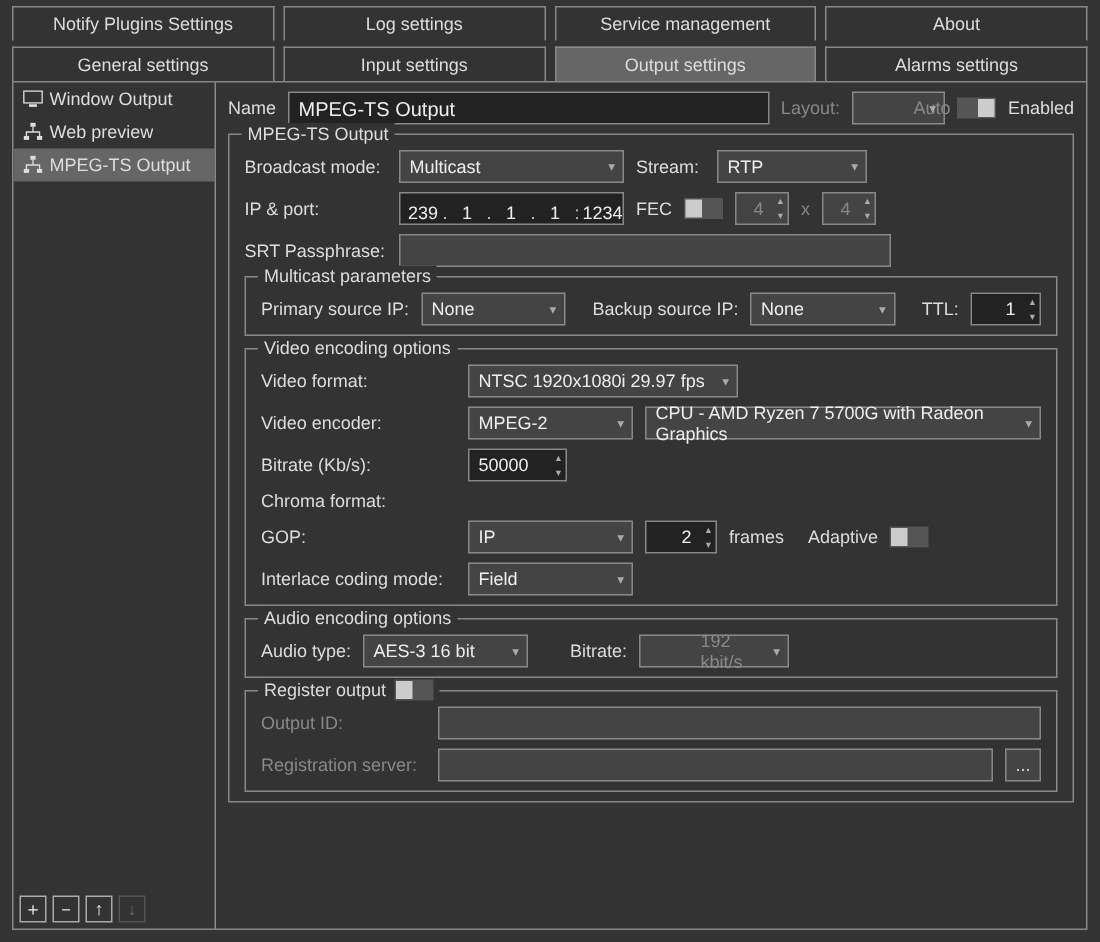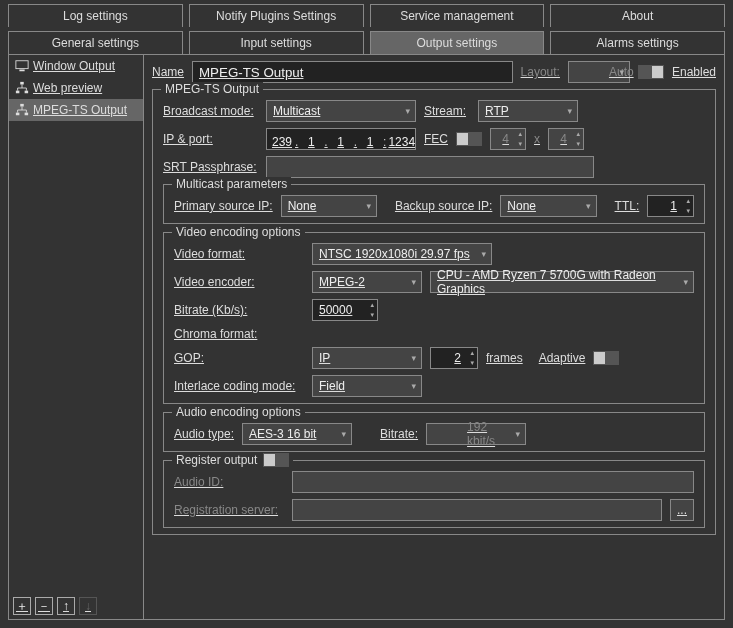--- a/index.html
+++ b/index.html
@@ -1,20 +1,20 @@
 <!DOCTYPE html>
 <html><head>
 <meta charset="utf-8">
 <style>
 * { margin:0; padding:0; box-sizing:border-box; }
 body { background:#333; font-family:"Segoe UI",Tahoma,sans-serif; font-size:12px; color:#ddd; overflow:hidden; width:733px; height:628px; }
 .top-tabs,.sub-tabs { display:flex; padding:4px 8px 0 8px; gap:6px; }
 .tab { flex:1; border:1px solid #888; border-bottom:none; text-align:center; padding:4px 0; cursor:pointer; background:#333; }
 .tab.active { background:#666; }
-.body-row { display:flex; padding:0 8px 4px 8px; gap:0; height:calc(100% - 58px);text-decoration:underline; }
+.body-row { display:flex; padding:0 8px 4px 8px; gap:0; height:calc(100% - 58px); }
 .sidebar { width:135px; display:flex; flex-direction:column; border:1px solid #888; border-right:none;}
 .side-list { flex:1; border-bottom:none; }
 .side-item { display:flex; align-items:center; gap:4px; padding:4px 6px; cursor:pointer; }
 .side-item.selected { background:#666; }
 .side-btns { display:flex; gap:4px; padding:4px; }
 .sq-btn { width:18px; height:18px; border:1px solid #aaa; display:flex; align-items:center; justify-content:center; font-size:12px; cursor:pointer; color:#eee; }
 .sq-btn.disabled { color:#666; border-color:#555; }
 .content { flex:1; border:1px solid #888; padding:6px 8px 8px 8px; overflow:auto; }
 .row { display:flex; align-items:center; gap:8px; margin-bottom:6px; }
 .label { white-space:nowrap; }
@@ -38,22 +38,22 @@
 .ipbox span.sep { color:#ccc; }
 .ipbox input { width:22px; background:transparent; border:none; color:#eee; text-align:center; font-size:12px; }
 .icon { width:14px; fill:#ddd; }
 .ipbox .port{width:36px; text-align:left;}
 .btn-sm{border:1px solid #888; background:#444; width:24px; height:22px; display:flex; align-items:center; justify-content:center; cursor:pointer;}
 </style>
 </head>
 <body>
 
 <div class="top-tabs">
+  <div class="tab">Notify Plugins Settings</div>
   <div class="tab">Log settings</div>
-  <div class="tab">Notify Plugins Settings</div>
   <div class="tab">Service management</div>
   <div class="tab">About</div>
 </div>
 
 <div class="sub-tabs">
   <div class="tab">General settings</div>
   <div class="tab">Input settings</div>
   <div class="tab active">Output settings</div>
   <div class="tab">Alarms settings</div>
 </div>
@@ -194,21 +194,21 @@
           <div class="select disabled" style="width:100px">192 kbit/s</div>
         </div>
       </div>
 
       <div class="group" style="margin-bottom:0">
         <div class="group-title">
           <span>Register output</span>
           <span class="toggle"></span>
         </div>
         <div class="row">
-          <span class="label dim" style="width:110px">Audio ID:</span>
+          <span class="label dim" style="width:110px">Output ID:</span>
           <input class="input dark readonly" style="flex: 1 1 0%;" readonly="" value="">
         </div>
         <div class="row" style="margin-bottom:0">
           <span class="label dim" style="width:110px">Registration server:</span>
           <input class="input dark readonly" style="flex: 1 1 0%;" readonly="" value="">
           <div class="btn-sm">...</div>
         </div>
       </div>
 
     </div>

